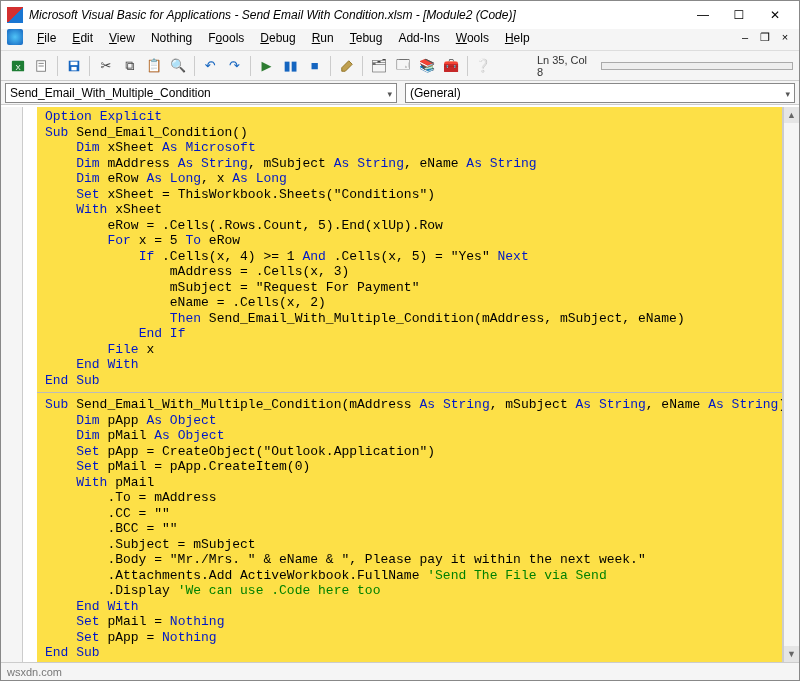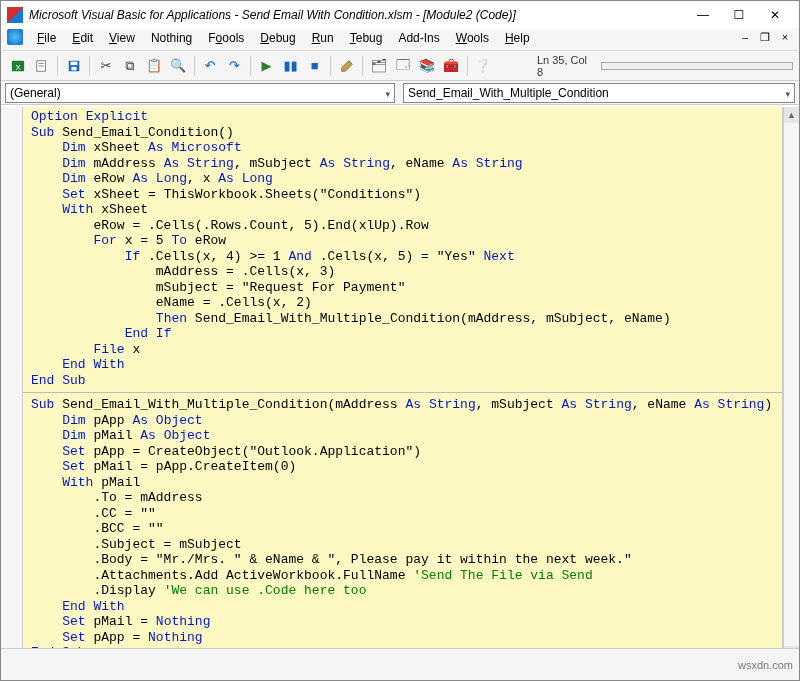--- a/index.html
+++ b/index.html
@@ -66,46 +66,46 @@
   .drop.right { flex:1; }
   .drop .caret::after { content:"▾"; font-size:9px; color:#555;}
   .code-container {
     position:absolute; top:106px; left:0; right:0; bottom:18px;
     display:flex;
   }
   .gutter {
     width: 22px; background:#f5f5f5; border-right:1px solid #ccc;
   }
   .code {
-    flex:1; overflow:auto; background:#fef9c3; position:relative;
+    flex:1; overflow:auto; background:#fde047; position:relative;
     border-right: 1px solid #ccc;
+    margin-left: 14px;
   }
   .scrollbar-v {
     width:16px; background:#f0f0f0; border-left:1px solid #ccc;
     display:flex; flex-direction:column;
   }
   .sb-arrow { height:16px; text-align:center; font-size:9px; line-height:16px; color:#666; background:#e5e5e5;}
   .sb-track { flex:1; background:#f5f5f5;}
   pre.codeblock {
     margin:0; padding: 2px 8px;
     font-family: Consolas, "Courier New", monospace;
     font-size: 13px; line-height: 15.5px;
     white-space: pre;
   }
   .sub-divider {
     border-top: 1px solid #bbb;
     margin: 2px 0;
   }
   .kw { color: #0018c8; }
   .cmt { color: #008000; }
   .statusstrip {
-    position:absolute; left:0; right:0; bottom:0; height:32px;
+    position:absolute; left:0; right:0; bottom:0; height:18px;
     background:#f5f5f5; border-top:1px solid #ccc;
     display:flex; align-items:center; padding:8px 6px; font-size:11px; color:#777;
-    justify-content: flex-end;
   }
   svg.icon { width:14px;height:14px;}
 </style>
 </head>
 <body>
 
 <div class="titlebar">
   <div class="vb-icon"></div>
   <div class="title">Microsoft Visual Basic for Applications - Send Email With Condition.xlsm - [Module2 (Code)]</div>
   <div class="winbtn">—</div>
@@ -178,26 +178,26 @@
   <div class="tbtn">🗔</div>
   <div class="tbtn">📚</div>
   <div class="tbtn">🧰</div>
   <div class="tsep"></div>
   <div class="tbtn" style="color:#1565c0">❔</div>
   <div class="tlabel">Ln 35, Col 8</div>
   <div class="pbar"></div>
 </div>
 
 <div class="drops">
+  <div class="drop right">
+    <span style="font-weight:normal;">Send_Email_With_Multiple_Condition</span>
+    <span class="caret"></span>
+  </div>
   <div class="drop left">
     <span>(General)</span>
-    <span class="caret"></span>
-  </div>
-  <div class="drop right">
-    <span style="font-weight:normal;">Send_Email_With_Multiple_Condition</span>
     <span class="caret"></span>
   </div>
 </div>
 
 <div class="code-container">
   <div class="gutter"></div>
   <div class="code">
     <pre class="codeblock"><span class="kw">Option</span> <span class="kw">Explicit</span>
 <span class="kw">Sub</span> Send_Email_Condition()
     <span class="kw">Dim</span> xSheet <span class="kw">As</span> <span class="kw">Microsoft</span>

